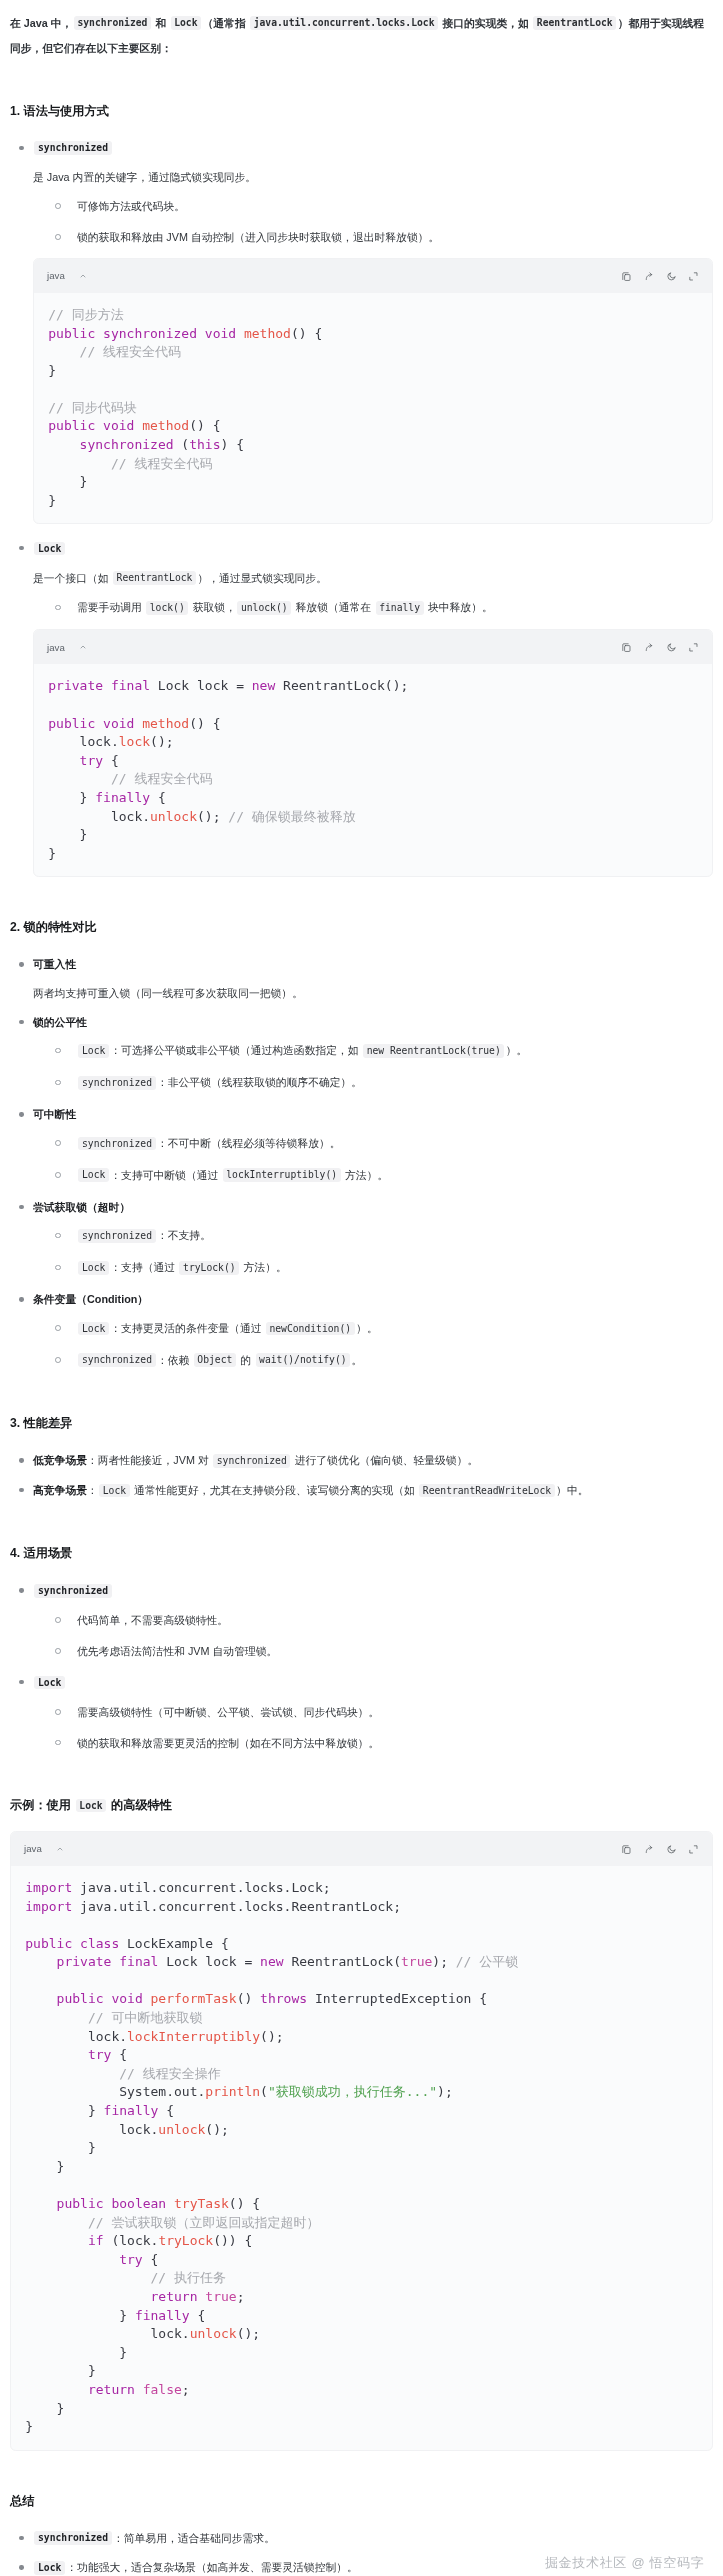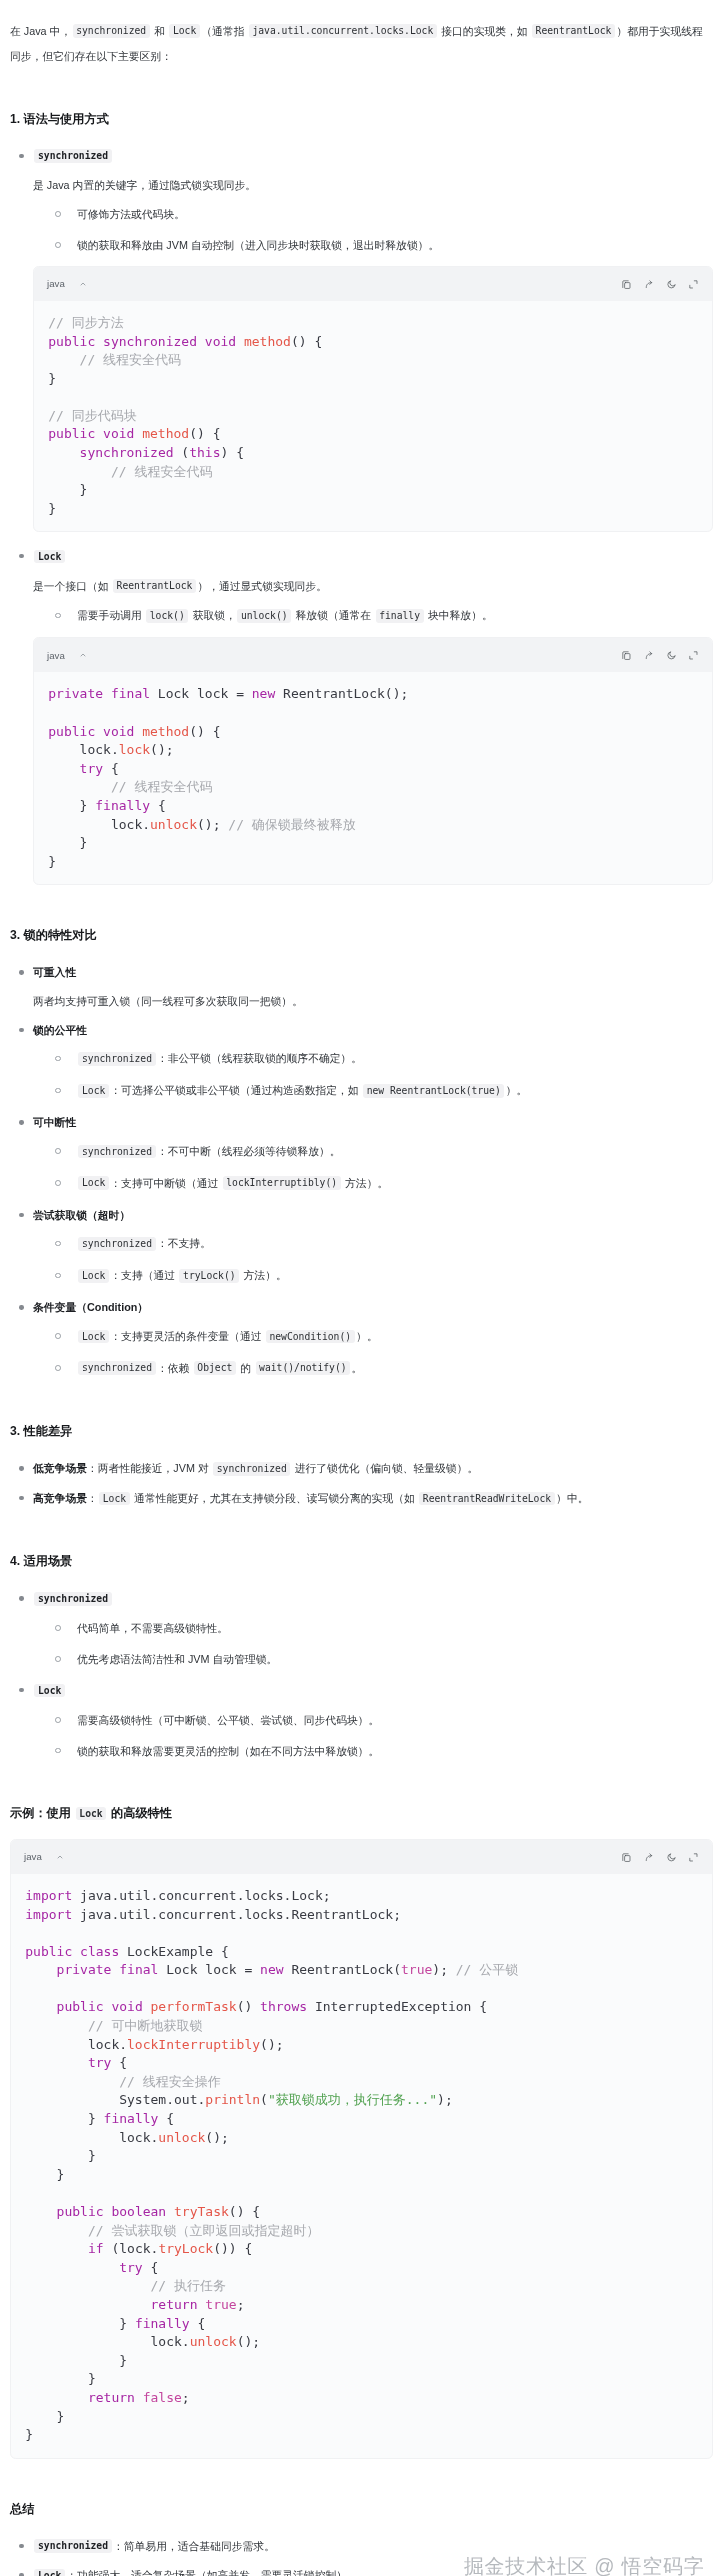--- a/index.html
+++ b/index.html
@@ -1,18 +1,18 @@
 <!DOCTYPE html>
 <html style="font-size:11.5px"><head>
 <meta charset="utf-8">
 <style>
   html,body{margin:0;padding:0;background:#ffffff;}
   body{width:723px;font-family:"Liberation Sans","DejaVu Sans",sans-serif;color:#34383e;}
   .article{position:relative;box-sizing:border-box;min-height:2576px;padding:10.8px 10px 7.2px 10px;}
-  .para{font-size:10.8px;line-height:24.4px;margin:8px 0 10px 0;color:#2f3338;}
+  .para{font-size:10.8px;line-height:24.4px;margin:0 0 10px 0;color:#2f3338;font-weight:bold;}
   h3.heading{font-size:12.2px;line-height:18px;font-weight:700;color:#17191c;margin:41px 0 16px 0;}
   .li1{position:relative;padding-left:23px;font-size:10.8px;line-height:24.4px;margin:0 0 4.3px 0;color:#2f3338;}
   .li1::before{content:'';position:absolute;left:9.3px;top:10px;width:4.3px;height:4.3px;border-radius:50%;background:#85898f;}
   .lip{padding-left:23px;font-size:10.8px;line-height:24.4px;margin:0 0 4.3px 0;color:#2f3338;}
   .li2{position:relative;padding-left:67px;font-size:10.8px;line-height:24.4px;margin:0 0 6.5px 0;color:#2f3338;}
   .li2::before{content:'';position:absolute;left:45px;top:9.3px;width:5.7px;height:5.7px;border-radius:50%;border:1.1px solid #9ba0a6;box-sizing:border-box;background:transparent;}
   .run-b{font-weight:700;color:#1d1f23;}
   .icode{font-family:"DejaVu Sans Mono","Liberation Mono",monospace;font-size:9.7px;background:#f1f1f3;border-radius:2.9px;padding:1.4px 3.6px;margin:0 1.4px;color:#2c2f33;}
   .run-bc{font-weight:700;color:#1d1f23;}
   .codeblock{background:#fafbfc;border:0.7px solid #f0f1f3;border-radius:5.7px;margin:8.6px 0 11.5px 0;overflow:hidden;}
@@ -24,21 +24,21 @@
   .icon-btn{width:10.8px;height:10.8px;color:#4e5358;background:none;border:none;padding:0;cursor:pointer;}
   .icon svg,.icon-btn svg{width:100%;height:100%;display:block;fill:none;stroke:currentColor;stroke-width:1.6;stroke-linecap:round;stroke-linejoin:round;}
   .code-pre{margin:0;padding:13px 14.3px;font-family:"DejaVu Sans Mono","Liberation Mono",monospace;font-size:13px;line-height:18.6px;color:#383a42;white-space:pre;overflow:hidden;}
   .code-line{min-height:18.6px;}
   .tok-k{color:#a626a4;}
   .tok-f{color:#e45649;margin-top:20px;}
   .tok-c{color:#a6a8ad;}
   .tok-str{color:#50a14f;}
   .tok-bool{color:#c3469e;}
   .tok-p{color:#383a42;}
-  .watermark{position:absolute;right:18.6px;bottom:20px;font-size:20px;color:#a9adb2;opacity:.85;letter-spacing:0.7px;white-space:nowrap;}
+  .watermark{position:absolute;right:18.6px;bottom:20px;font-size:13px;color:#a9adb2;opacity:.85;letter-spacing:0.7px;white-space:nowrap;}
 </style>
 </head>
 <body>
 
 <div class="article">
   <div id="article-body">
       <div class="para"><span class="run-t">在 Java 中，</span><span class="icode">synchronized</span><span class="run-t"> 和 </span><span class="icode">Lock</span><span class="run-t">（通常指 </span><span class="icode">java.util.concurrent.locks.Lock</span><span class="run-t"> 接口的实现类，如 </span><span class="icode">ReentrantLock</span><span class="run-t">）都用于实现线程同步，但它们存在以下主要区别：</span></div>
       <h3 class="heading"><span class="run-t">1. 语法与使用方式</span></h3>
       <div class="li1"><span class="icode run-bc">synchronized</span></div>
       <div class="lip"><span class="run-t">是 Java 内置的关键字，通过隐式锁实现同步。</span></div>
@@ -116,26 +116,26 @@
             <button class="icon-btn">
               <svg viewBox="0 0 24 24">
                 <path d="M14 4h6v6"></path>
                 <path d="M10 20H4v-6"></path>
               </svg>
             </button>
           </div>
         </div>
         <pre class="code-pre"><div class="code-line"><span class="tok-k">private final</span><span class="tok-p"> Lock lock = </span><span class="tok-k">new</span><span class="tok-p"> ReentrantLock();</span></div><div class="code-line"></div><div class="code-line"><span class="tok-k">public void</span><span class="tok-p"> </span><span class="tok-f">method</span><span class="tok-p">() {</span></div><div class="code-line"><span class="tok-p">    lock.</span><span class="tok-f">lock</span><span class="tok-p">();</span></div><div class="code-line"><span class="tok-p">    </span><span class="tok-k">try</span><span class="tok-p"> {</span></div><div class="code-line"><span class="tok-c">        // 线程安全代码</span></div><div class="code-line"><span class="tok-p">    } </span><span class="tok-k">finally</span><span class="tok-p"> {</span></div><div class="code-line"><span class="tok-p">        lock.</span><span class="tok-f">unlock</span><span class="tok-p">(); </span><span class="tok-c">// 确保锁最终被释放</span></div><div class="code-line"><span class="tok-p">    }</span></div><div class="code-line"><span class="tok-p">}</span></div></pre>
       </div>
-      <h3 class="heading"><span class="run-t">3. 锁的特性对比</span></h3>
+      <h3 class="heading"><span class="run-t">2. 锁的特性对比</span></h3>
       <div class="li1"><span class="run-b">可重入性</span></div>
       <div class="lip"><span class="run-t">两者均支持可重入锁（同一线程可多次获取同一把锁）。</span></div>
       <div class="li1"><span class="run-b">锁的公平性</span></div>
+      <div class="li2"><span class="icode">Lock</span><span class="run-t">：可选择公平锁或非公平锁（通过构造函数指定，如 </span><span class="icode">new ReentrantLock(true)</span><span class="run-t">）。</span></div>
       <div class="li2"><span class="icode">synchronized</span><span class="run-t">：非公平锁（线程获取锁的顺序不确定）。</span></div>
-      <div class="li2"><span class="icode">Lock</span><span class="run-t">：可选择公平锁或非公平锁（通过构造函数指定，如 </span><span class="icode">new ReentrantLock(true)</span><span class="run-t">）。</span></div>
       <div class="li1"><span class="run-b">可中断性</span></div>
       <div class="li2"><span class="icode">synchronized</span><span class="run-t">：不可中断（线程必须等待锁释放）。</span></div>
       <div class="li2"><span class="icode">Lock</span><span class="run-t">：支持可中断锁（通过 </span><span class="icode">lockInterruptibly()</span><span class="run-t"> 方法）。</span></div>
       <div class="li1"><span class="run-b">尝试获取锁（超时）</span></div>
       <div class="li2"><span class="icode">synchronized</span><span class="run-t">：不支持。</span></div>
       <div class="li2"><span class="icode">Lock</span><span class="run-t">：支持（通过 </span><span class="icode">tryLock()</span><span class="run-t"> 方法）。</span></div>
       <div class="li1"><span class="run-b">条件变量（Condition）</span></div>
       <div class="li2"><span class="icode">Lock</span><span class="run-t">：支持更灵活的条件变量（通过 </span><span class="icode">newCondition()</span><span class="run-t">）。</span></div>
       <div class="li2"><span class="icode">synchronized</span><span class="run-t">：依赖 </span><span class="icode">Object</span><span class="run-t"> 的 </span><span class="icode">wait()/notify()</span><span class="run-t">。</span></div>
       <h3 class="heading"><span class="run-t">3. 性能差异</span></h3>

